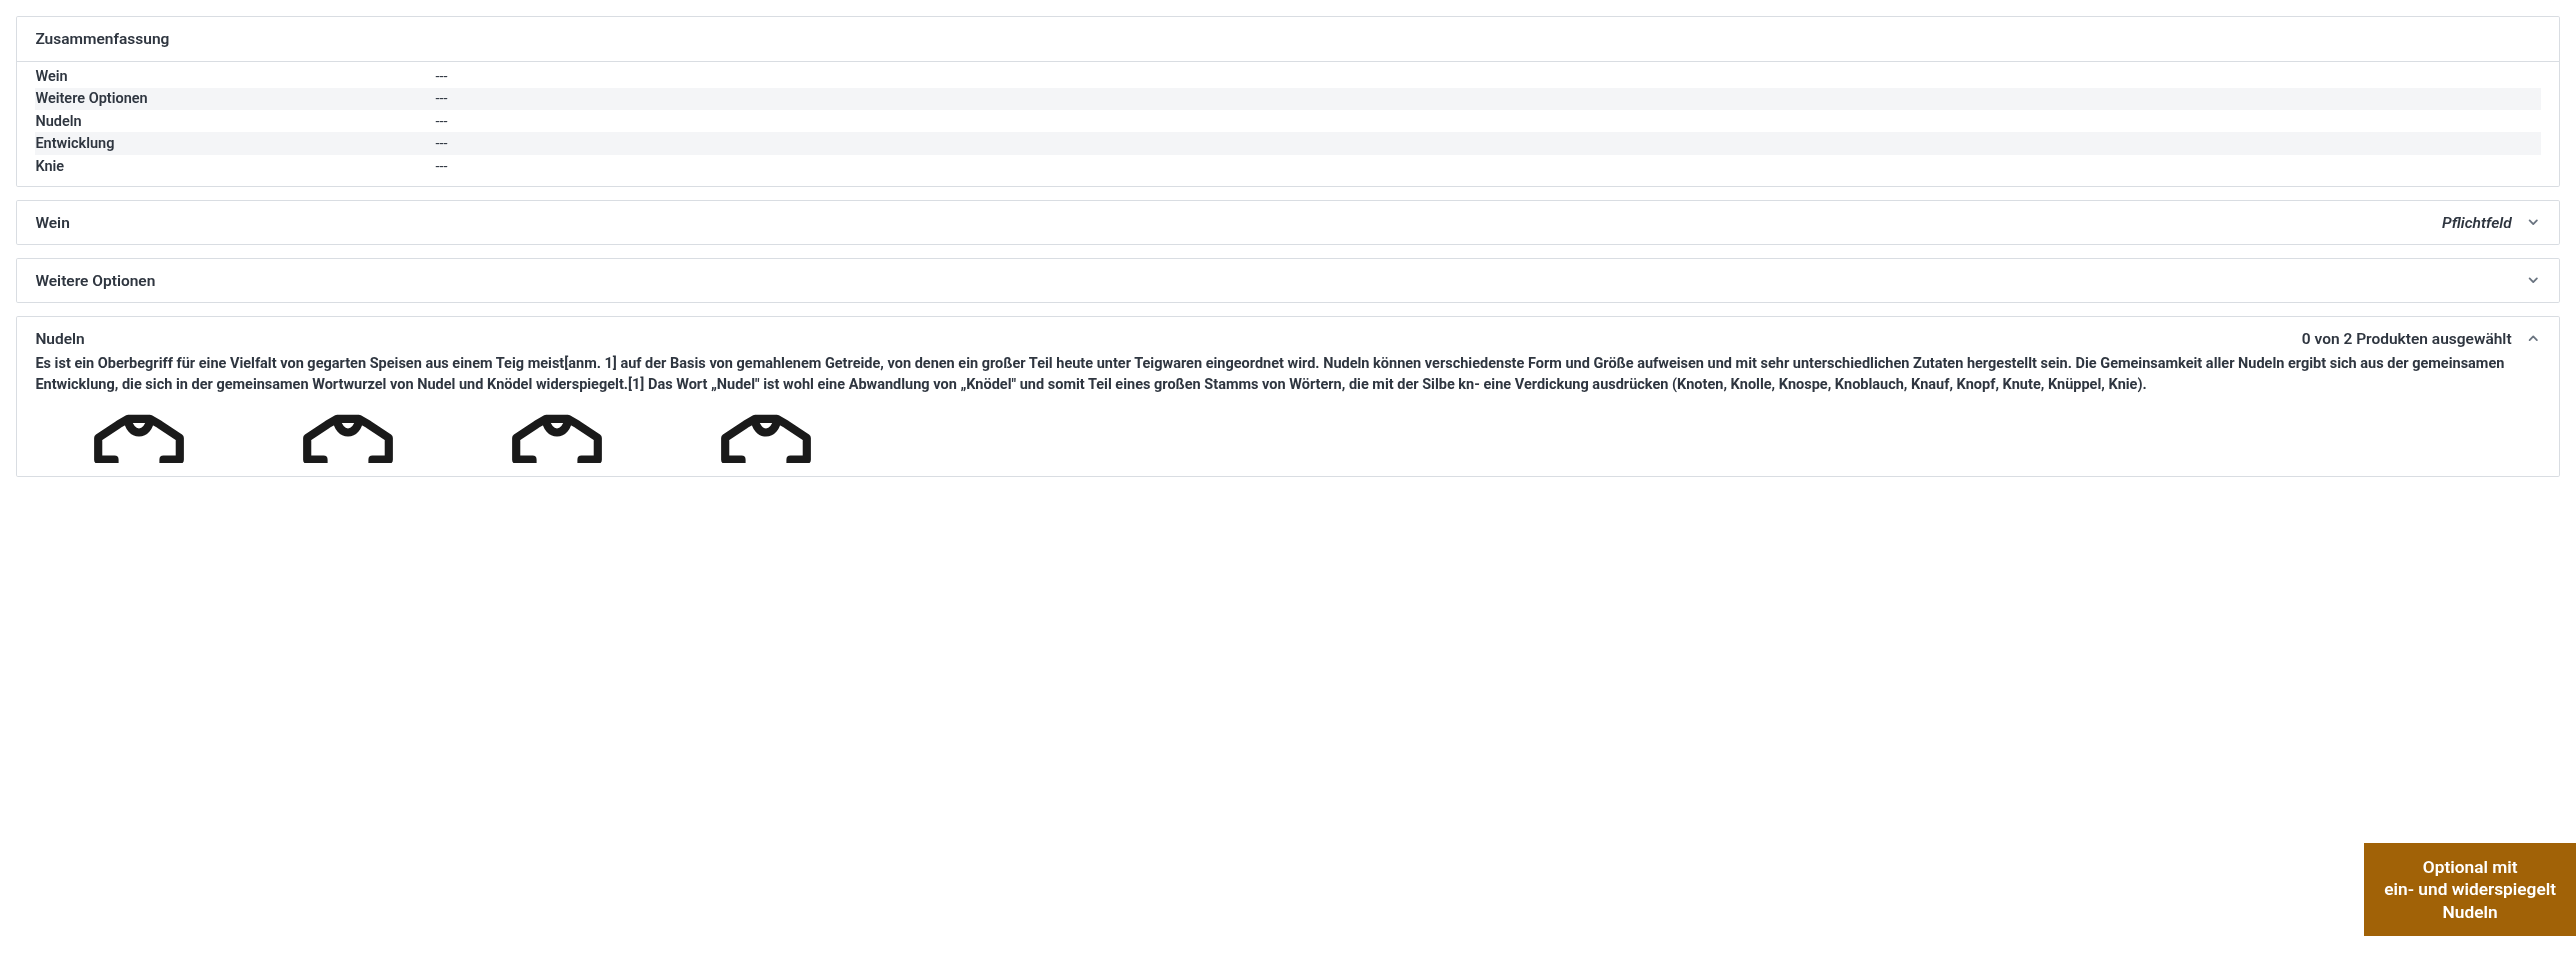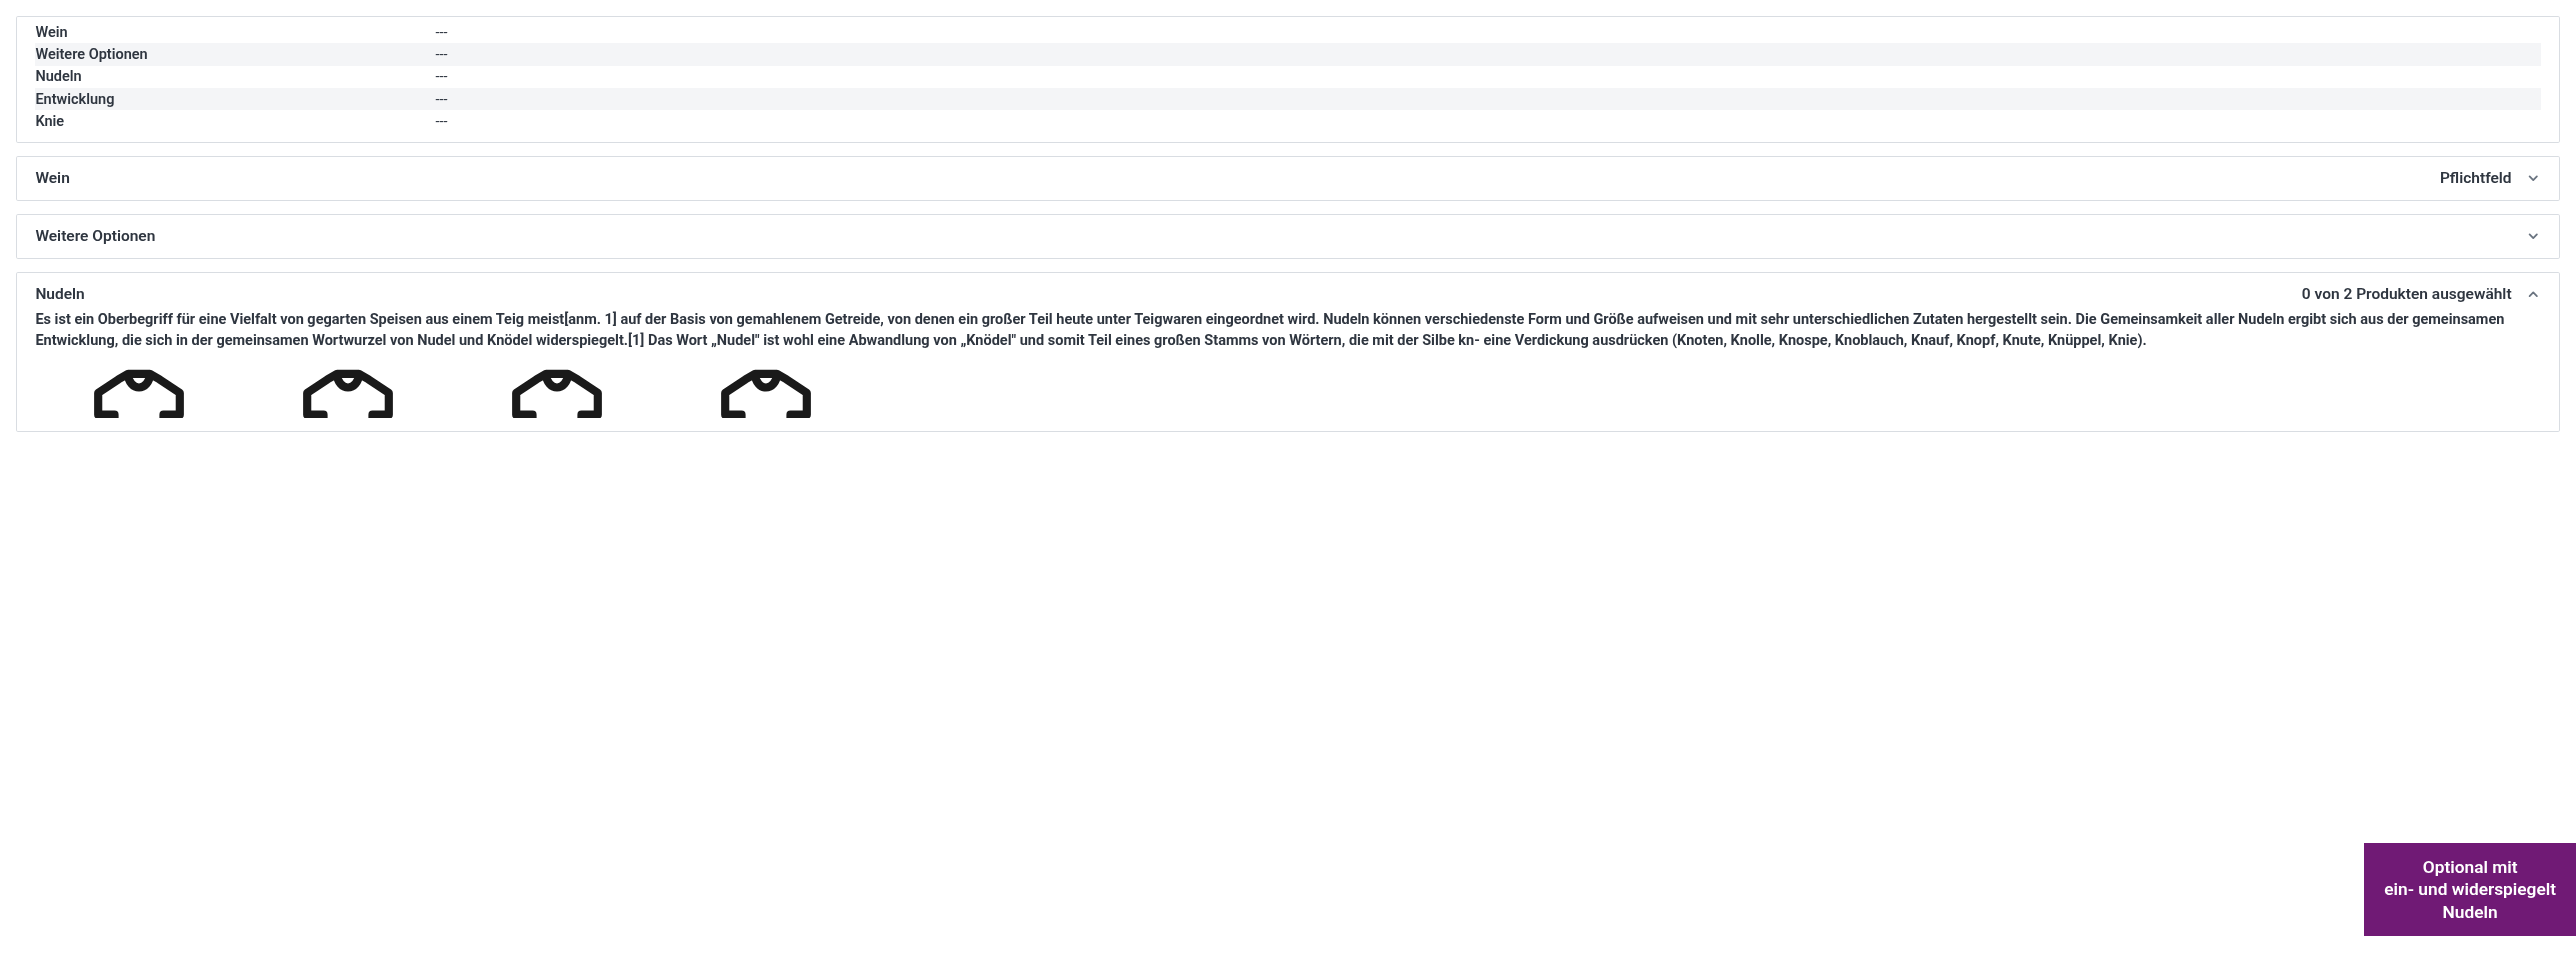--- a/index.html
+++ b/index.html
@@ -40,20 +40,21 @@
     }
     .panel-header-right {
       display: flex;
       align-items: center;
       gap: 14.5px;
       font-weight: 600;
     }
     .required-label {
       font-size: 15.5px;
       color: #2f3640;
+      font-style: italic;
     }
     .chevron {
       width: 14.5px;
       height: 14.5px;
       display: inline-block;
       color: #6a7480;
     }
     .chevron svg {
       width: 100%;
       height: 100%;
@@ -106,34 +107,37 @@
       width: 136px;
       height: 136px;
       position: absolute;
       top: 0;
       left: 0;
     }
     .tooltip-note {
       position: fixed;
       right: 0;
       bottom: 29px;
-      background: #701a75;
+      background: #a16207;
       color: #ffffff;
       padding: 12.7px 20px;
       font-size: 17.3px;
       font-weight: 600;
       text-align: center;
       line-height: 1.3;
       border-radius: 0;
     }
   </style>
 </head>
 <body>
 
 <div class="panel">
+  <div class="panel-header bordered">
+    <span>Zusammenfassung</span>
+  </div>
   <div class="summary-table">
     <div class="summary-row">
       <div class="summary-label">Wein</div>
       <div class="summary-value">---</div>
     </div>
     <div class="summary-row shade">
       <div class="summary-label">Weitere Optionen</div>
       <div class="summary-value">---</div>
     </div>
     <div class="summary-row">

